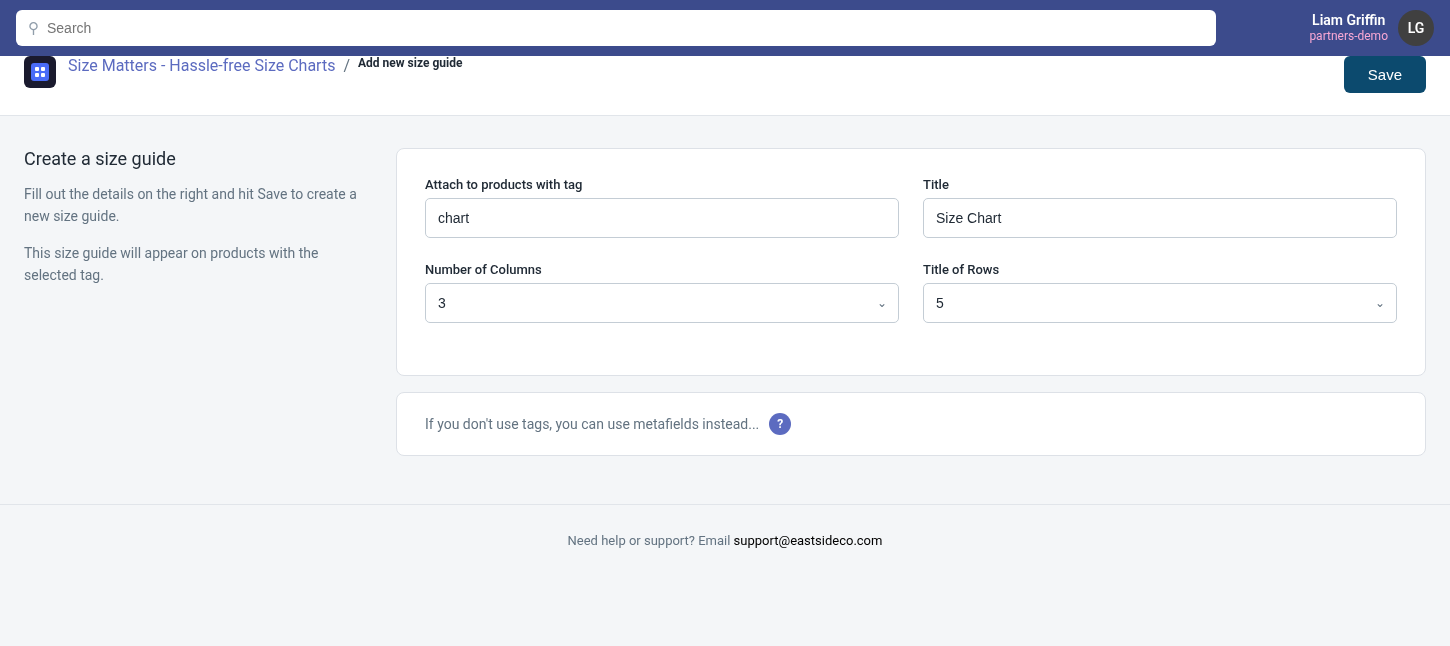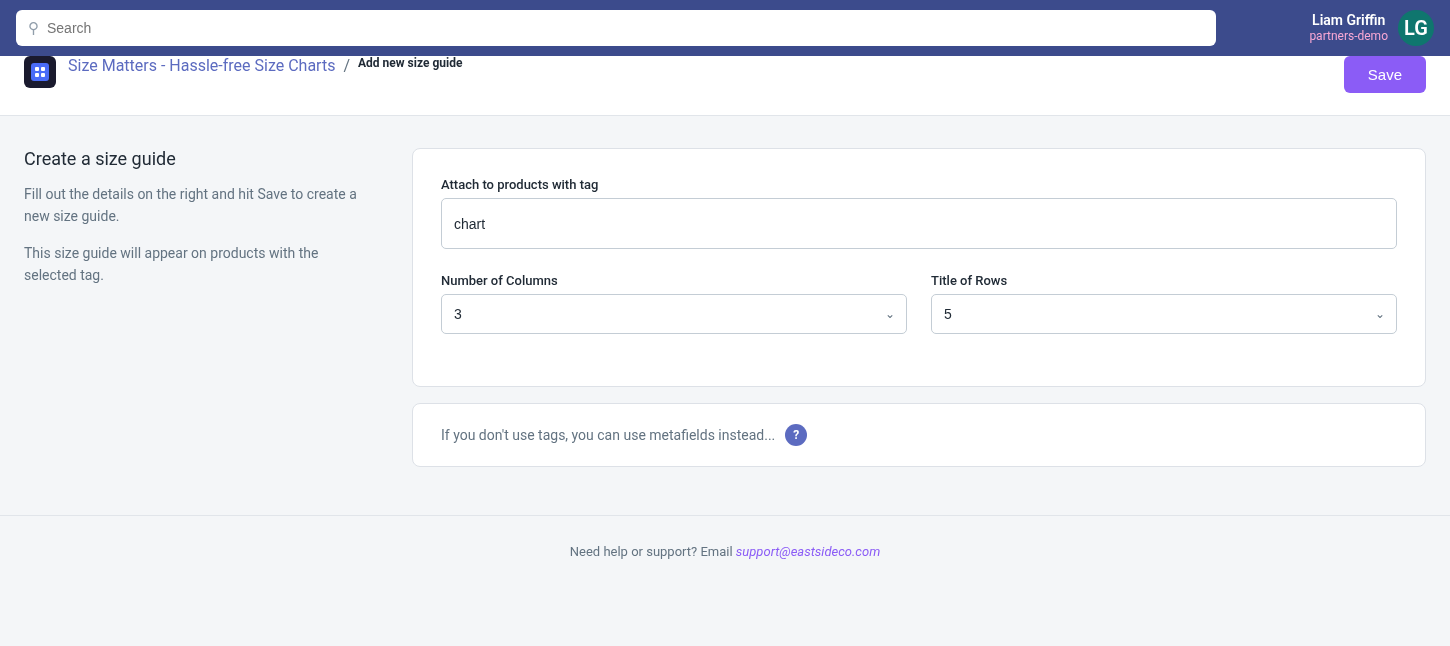--- a/index.html
+++ b/index.html
@@ -40,26 +40,26 @@
       display: flex;
       align-items: center;
       margin-left: auto;
       gap: 10px;
       color: #fff;
     }
     .avatar {
       width: 36px;
       height: 36px;
       border-radius: 50%;
-      background: #0f766e;
+      background: #404040;
       overflow: hidden;
       display: flex;
       align-items: center;
       justify-content: center;
-      font-size: 20px;
+      font-size: 14px;
       font-weight: 600;
       color: #fff;
     }
     .user-info { text-align: center; }
     .user-name { font-size: 14px; font-weight: 600; color: #fff; line-height: 1.3; }
     .user-sub { font-size: 12px; color: #f9a8d4; line-height: 1.3; }
 
     
     .breadcrumb-bar {
       background: #fff;
@@ -100,21 +100,21 @@
       color: #637381;
       margin: 0 8px;
     }
     .breadcrumb-current {
       font-size: 12px;
       color: #212b36;
       font-weight: 700;
     }
     .save-btn {
       margin-left: auto;
-      background: #8b5cf6;
+      background: #0c4a6e;
       color: #fff;
       border: none;
       border-radius: 6px;
       padding: 10px 24px;
       font-size: 15px;
       font-weight: 500;
       cursor: pointer;
     }
 
     
@@ -162,21 +162,21 @@
     }
     .form-label {
       font-size: 13px;
       font-weight: 500;
       color: #212b36;
       margin-bottom: 6px;
       display: block;
     }
     .form-input {
       width: 100%;
-      height: 51px;
+      height: 40px;
       border: 1px solid #c4cdd5;
       border-radius: 5px;
       padding: 16px 12px;
       font-size: 14px;
       color: #212b36;
       outline: none;
     }
     .form-select-wrap {
       position: relative;
     }
@@ -238,40 +238,38 @@
       padding: 28px 0 32px;
       text-align: center;
       margin-top: 16px;
     }
     .footer-text {
       font-size: 13px;
       color: #637381;
       margin-bottom: 16px;
     }
     .footer-link {
-      color: #8b5cf6;
+      color: #000000;
       text-decoration: none;
-      font-style: italic;
     }
     .logo-text {
       font-size: 22px;
       font-weight: 700;
       color: #212b36;
       letter-spacing: -0.5px;
     }
     .logo-dot {
       color: #00bcd4;
     }
 
     .content-area {
       flex: 1;
       display: flex;
       flex-direction: column;
       gap: 16px;
-      margin-left: 16px;
     }
   </style>
 </head>
 <body>
 
 <div class="top-nav">
   <div class="search-bar">
     <span class="search-icon-wrap">⚲</span>
     <input type="text" placeholder="Search" style="">
   </div>
@@ -312,20 +310,24 @@
   <div class="content-area">
 
     <div class="form-card">
       <div class="form-row">
 
         <div class="form-group">
           <label class="form-label">Attach to products with tag</label>
           <input type="text" class="form-input" value="chart" style="">
         </div>
 
+        <div class="form-group">
+          <label class="form-label">Title</label>
+          <input type="text" class="form-input" value="Size Chart" style="">
+        </div>
       </div>
 
       <div class="form-row">
 
         <div class="form-group">
           <label class="form-label">Number of Columns</label>
           <div class="form-select-wrap">
             <select class="form-select">
               <option value="1">1</option>
               <option value="2">2</option>

